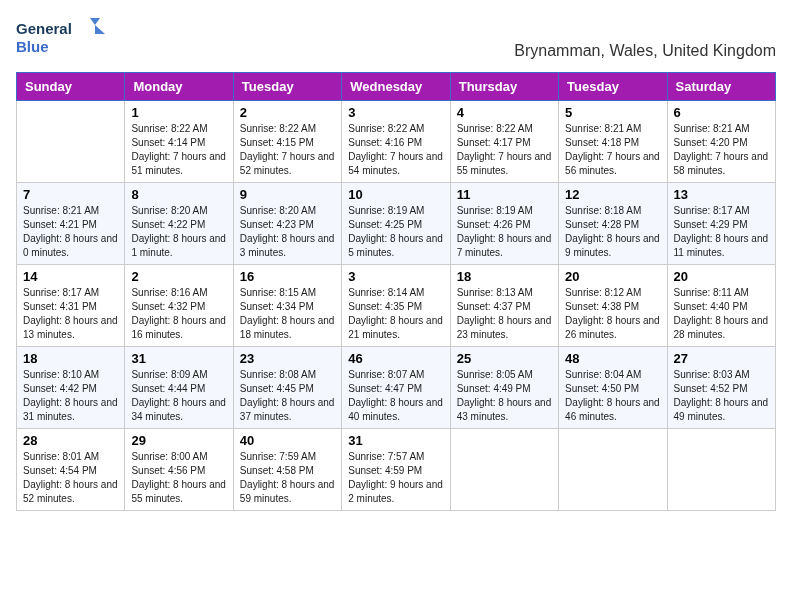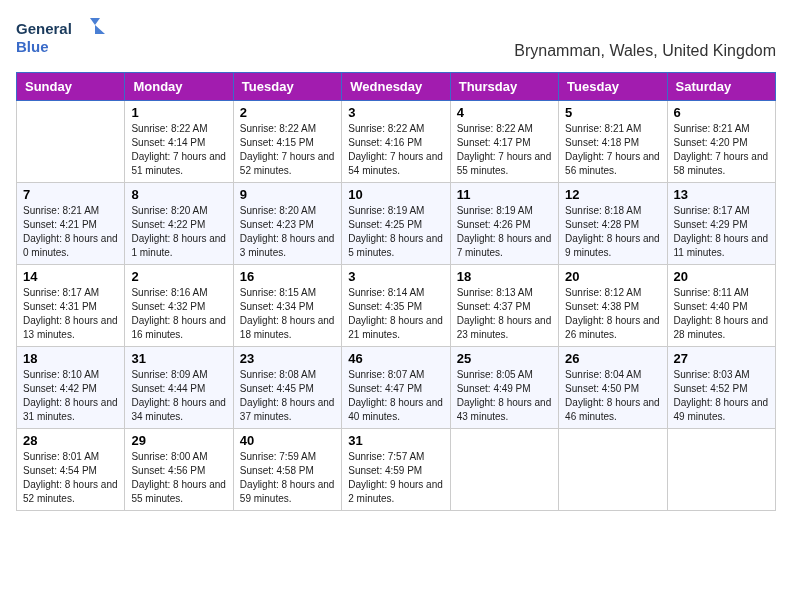--- a/index.html
+++ b/index.html
@@ -310,21 +310,21 @@
       </td>
         <td>
         <span class="day-number">25</span>
         <div class="cell-content">
           Sunrise: 8:05 AM<br>
           Sunset: 4:49 PM<br>
           Daylight: 8 hours and 43 minutes.
         </div>
       </td>
         <td>
-        <span class="day-number">26</span>
+        <span class="day-number">48</span>
         <div class="cell-content">
           Sunrise: 8:04 AM<br>
           Sunset: 4:50 PM<br>
           Daylight: 8 hours and 46 minutes.
         </div>
       </td>
         <td>
         <span class="day-number">27</span>
         <div class="cell-content">
           Sunrise: 8:03 AM<br>

